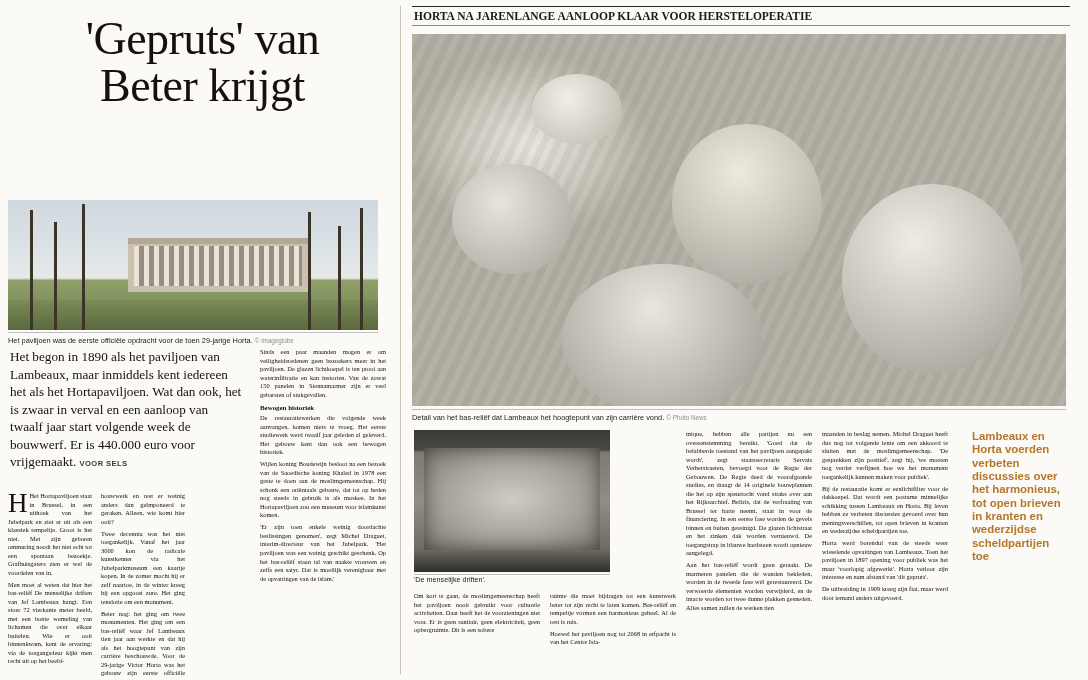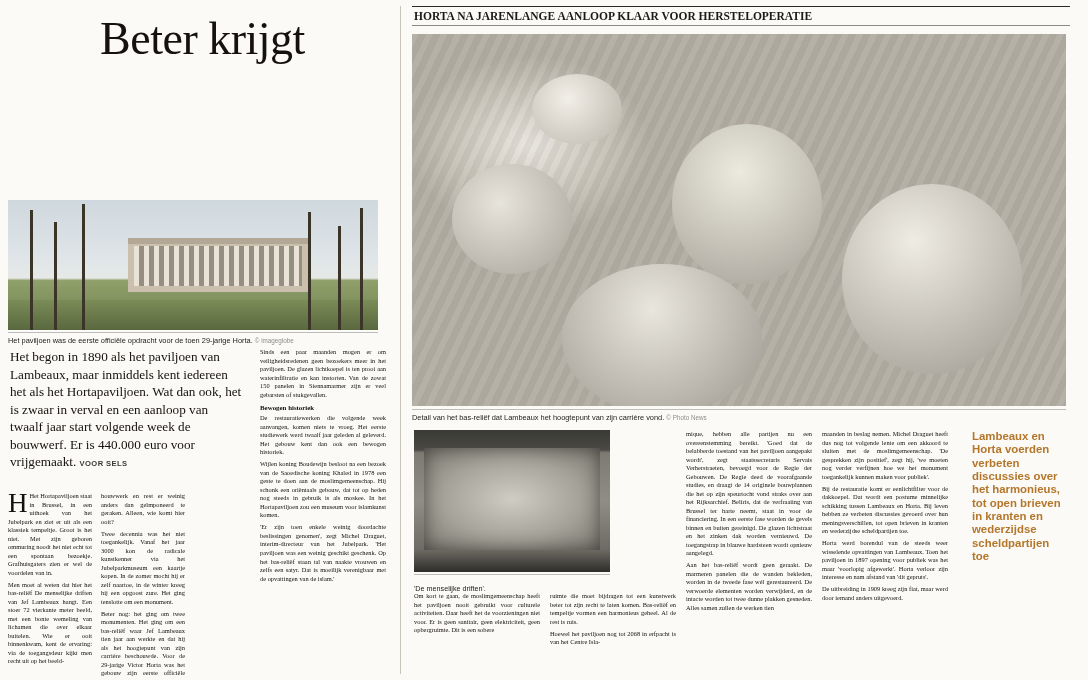--- a/index.html
+++ b/index.html
@@ -192,21 +192,21 @@
     height: 142px;
     background: #6b6a66;
     position: relative;
     overflow: hidden;
   }
   .photo2-caption {
     font-family: "Liberation Sans", sans-serif;
     font-size: 7.2px;
     color: #1b1b1b;
     border-top: 0.5px solid #bdbdbd;
-    padding-top: 9px;
+    padding-top: 0;
     margin-top: 2px;
   }
 
   .rcols {
     position: absolute;
     left: 2px;
     top: 424px;
     width: 654px;
   }
   .rcol {
@@ -276,20 +276,21 @@
     box-shadow: inset 0 0 18px rgba(0,0,0,.45);
   }
 </style>
 </head>
 <body>
 
 <div class="page">
 
   <div class="left-col">
     <div class="headline">
+      <span class="l1">'Gepruts' van</span>
       <span class="l2">Beter krijgt</span>
     </div>
   </div>
 
   <div class="photo-block">
     <div class="photo-left">
       <div class="sky"></div>
       <div class="grass"></div>
       <div class="pavilion"></div>
       <div class="pav-cols"></div>

